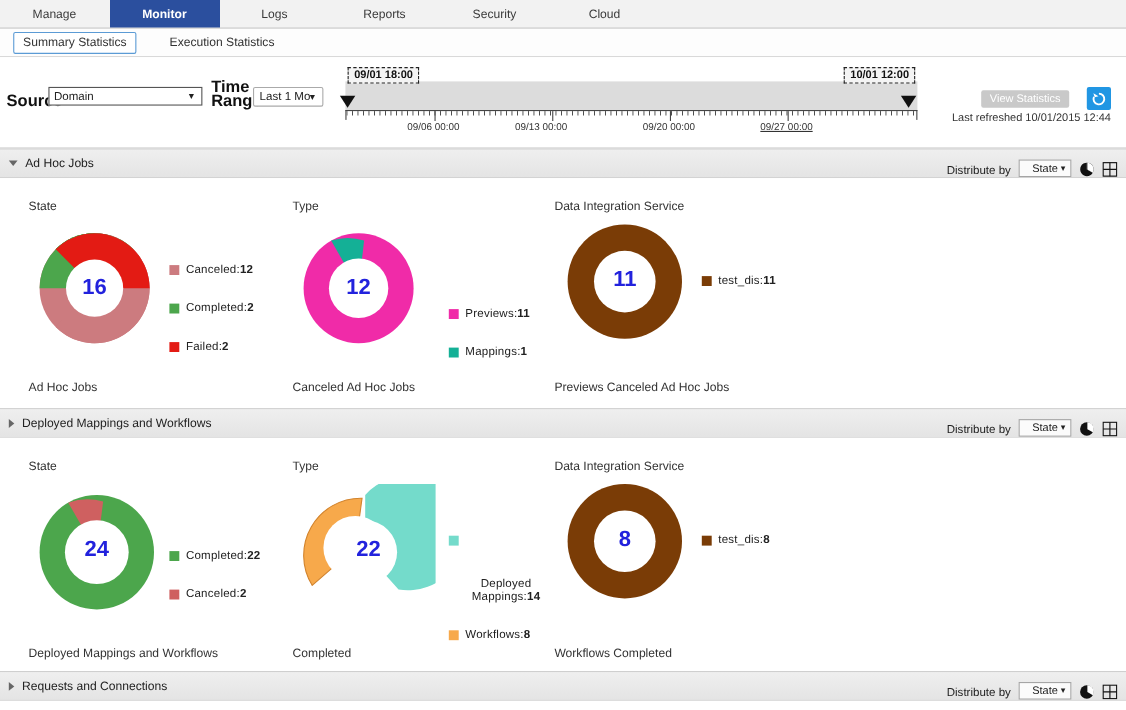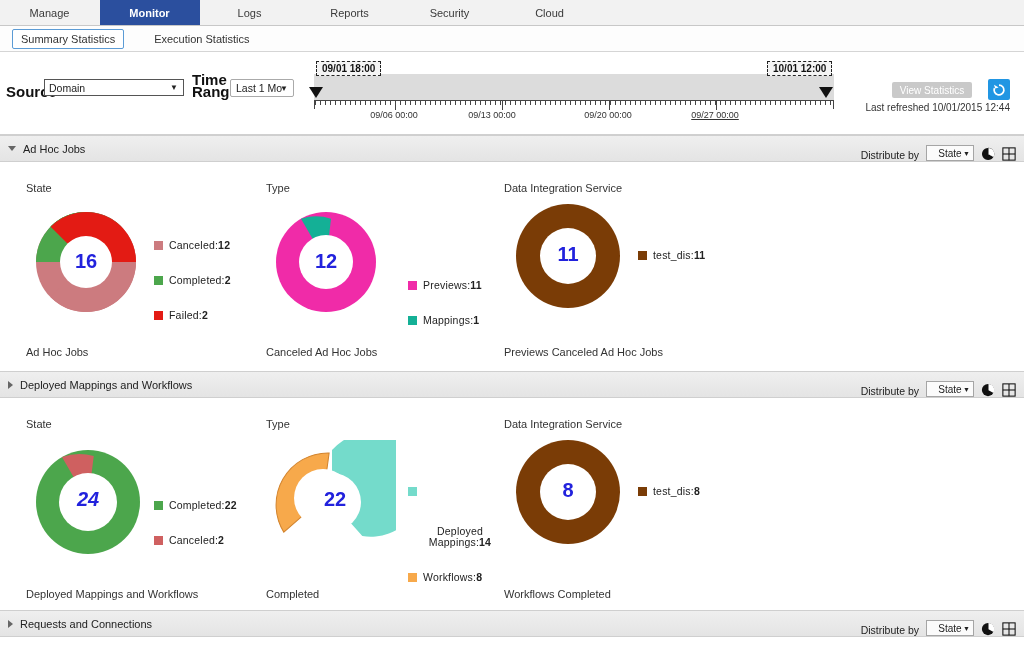--- a/index.html
+++ b/index.html
@@ -471,21 +471,21 @@
           <line x1="1" y1="8" x2="15" y2="8" stroke="#111" stroke-width="1.2"></line>
         </svg>
       </span>
     </div>
   </div>
 
   <div class="panel" style="height:212px;">
 
     <div class="chartcol" style="left:26px; top:20px; width:240px; height:190px;">
       <div class="col-title">State</div>
-      <div class="donut-wrap" style="left:0; top:22px;font-style:italic;">
+      <div class="donut-wrap" style="left:0; top:22px;">
         <svg width="124" height="124" viewBox="0 0 124 124">
           <circle cx="62" cy="62" r="52" fill="#4ca64c"></circle>
           <g transform="rotate(-30 62 62)">
             <path d="M62 62 L62 10 A52 52 0 0 1 62 10 Z" fill="#cf6060"></path>
           </g>
           <g transform="rotate(240 62 62)">
             <path d="M62 62 L114 62 A52 52 0 0 1 99.0 90.0 Z" fill="#cf6060"></path>
           </g>
           <circle cx="62" cy="62" r="29" fill="#ffffff"></circle>
         </svg>

